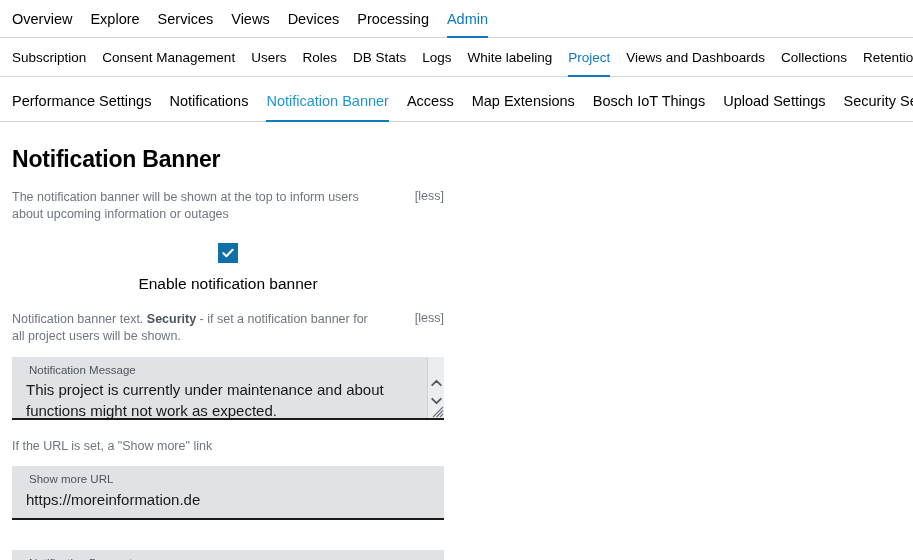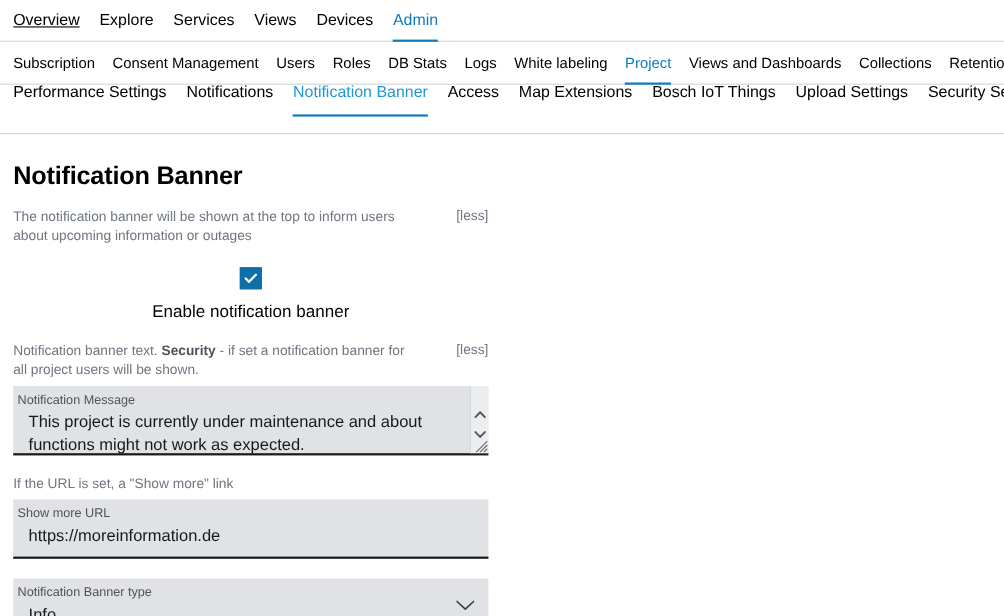--- a/index.html
+++ b/index.html
@@ -25,21 +25,21 @@
   }
   .nav-primary .nav-item {
     font-size: 14.5px;
     line-height: 1;
     color: #000000;
     padding: 0 9px 11px 9px;
     cursor: pointer;
     white-space: nowrap;
     position: relative;
   }
-  .nav-primary .nav-item:first-child { padding-left: 0; text-decoration: underline; }
+  .nav-primary .nav-item:first-child { padding-left: 0; }
   .nav-primary .nav-item.active { color: #0f7bbd; }
   .nav-primary .nav-item.active::after {
     content: "";
     position: absolute;
     left: 9px; right: 9px; bottom: -1px;
     height: 2px;
     background: #0f7bbd;
   }
 
   
@@ -66,21 +66,21 @@
     position: absolute;
     left: 8px; right: 8px; bottom: -1px;
     height: 2px;
     background: #0f7bbd;
   }
 
   
   .nav-tabs {
     height: 45px;
     display: flex;
-    align-items: flex-start;
+    align-items: flex-end;
     padding: 0 12px;
     border-bottom: 1px solid #d0d4d8;
   }
   .nav-tabs .tab-item {
     font-size: 14.5px;
     line-height: 1;
     color: #000000;
     padding: 0 9px 13px 9px;
     cursor: pointer;
     white-space: nowrap;
@@ -159,22 +159,23 @@
   
   .field {
     background: #e0e2e5;
     border-bottom: 2px solid #1a1a1a;
     position: relative;
     margin-bottom: 0;
   }
   .field-label {
     font-size: 11.5px;
     color: #4d545c;
-    padding: 7px 14px 0 4px;
+    padding: 7px 14px 0 17px;
     line-height: 1.2;
+    margin-top: 12px;
   }
   .field-value {
     font-size: 15px;
     color: #17191c;
     padding: 2px 14px 8px 14px;
     line-height: 1.4;
   }
 
   .textarea-field { height: 63px; }
   .textarea-field .field-value {
@@ -221,20 +222,21 @@
 </style>
 </head>
 <body>
 
 <div class="nav-primary">
   <div class="nav-item">Overview</div>
   <div class="nav-item">Explore</div>
   <div class="nav-item">Services</div>
   <div class="nav-item">Views</div>
   <div class="nav-item">Devices</div>
+  <div class="nav-item">Processing</div>
   <div class="nav-item active">Admin</div>
 </div>
 
 <div class="nav-secondary">
   <div class="nav-item">Subscription</div>
   <div class="nav-item">Consent Management</div>
   <div class="nav-item">Users</div>
   <div class="nav-item">Roles</div>
   <div class="nav-item">DB Stats</div>
   <div class="nav-item">Logs</div>

